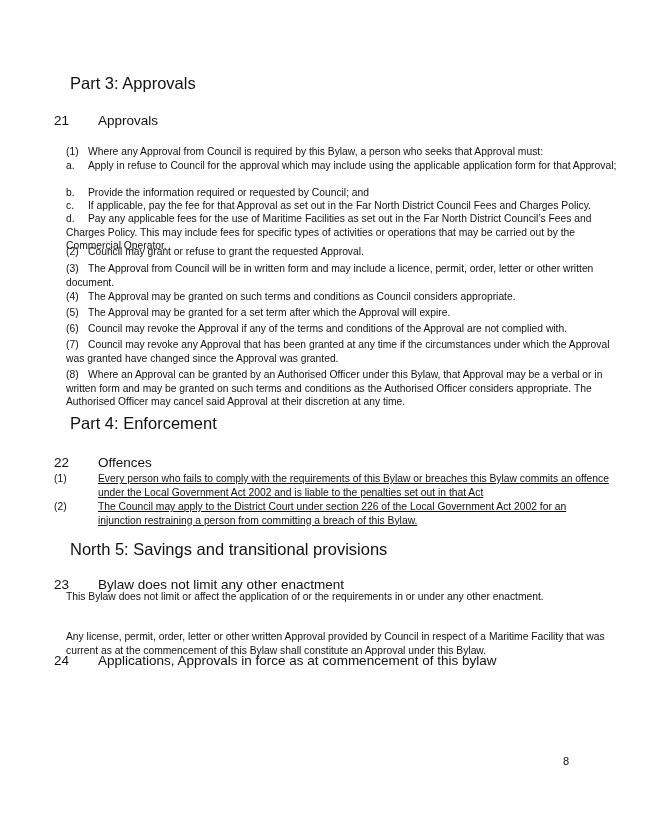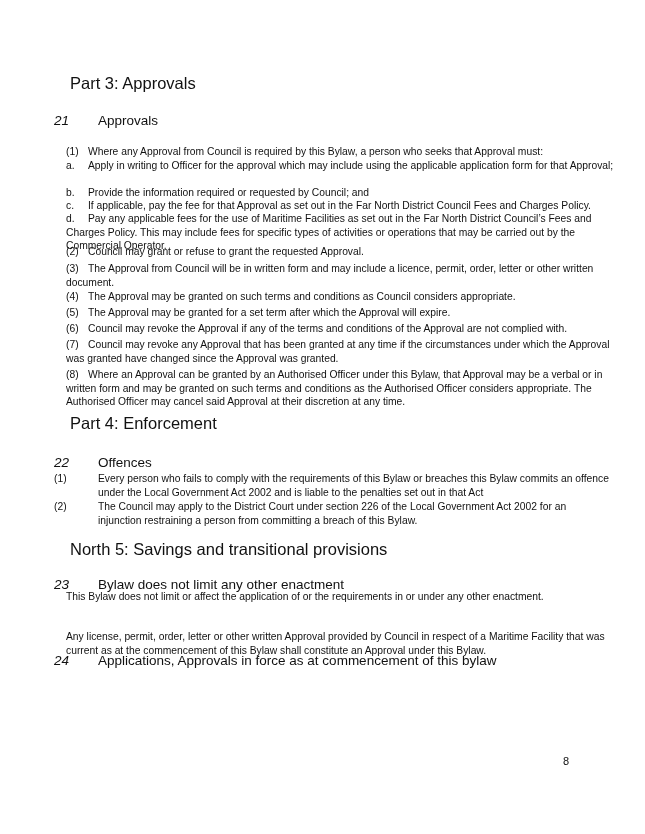--- a/index.html
+++ b/index.html
@@ -3,42 +3,42 @@
 <meta charset="utf-8">
 <style>
   html, body { margin: 0; padding: 0; background: #ffffff; }
   body {
     width: 645px; height: 834px; position: relative; overflow: hidden;
     font-family: "Liberation Sans", sans-serif; color: #111;
   }
   .page { position: absolute; left: 54px; top: 0; width: 556px; }
   .part { position: absolute; left: 16px; font-size: 16.5px; font-weight: normal; margin: 0; color: #111; }
   .sec { position: absolute; left: 0; font-size: 13.5px; margin: 0; color: #111; }
-  .sec .num { display: inline-block; width: 44px; font-style: italic; }
+  .sec .num { display: inline-block; width: 44px; }
   .p { position: absolute; left: 0; width: 556px; font-size: 10.3px; line-height: 13.6px; margin: 12px; color: #111; }
   .p .lbl { display: inline-block; width: 22px; }
   .p .lbl-a { display: inline-block; width: 22px; }
   .hang { position: absolute; left: 0; width: 556px; font-size: 10.3px; line-height: 13.6px; }
   .hang .lbl { position: absolute; left: 0; top: 0; }
-  .hang .txt { margin-left: 44px; display: block; }
+  .hang .txt { margin-left: 44px; display: block; text-decoration: underline; }
   .pagenum { position: absolute; left: 563px; top: 755px; font-size: 11px; }
 </style>
 </head>
 <body>
 
 <div class="page">
 
   <h2 class="part" style="top:74px">Part 3: Approvals</h2>
 
   <div class="sec" style="top:113px">
     <span class="num">21</span><span>Approvals</span>
   </div>
 
   <p class="p" style="top:133px"><span class="lbl">(1)</span><span>Where any Approval from Council is required by this Bylaw, a person who seeks that Approval must:</span></p>
-  <p class="p" style="top:147px"><span class="lbl-a">a.</span><span>Apply in writing to Officer for the approval which may include using the applicable application form for that Approval;</span></p>
+  <p class="p" style="top:147px"><span class="lbl-a">a.</span><span>Apply in refuse to Council for the approval which may include using the applicable application form for that Approval;</span></p>
   <p class="p" style="top:174px"><span class="lbl-a">b.</span><span>Provide the information required or requested by Council; and</span></p>
   <p class="p" style="top:187px"><span class="lbl-a">c.</span><span>If applicable, pay the fee for that Approval as set out in the Far North District Council Fees and Charges Policy.</span></p>
   <p class="p" style="top:200px"><span class="lbl-a">d.</span><span>Pay any applicable fees for the use of Maritime Facilities as set out in the Far North District Council’s Fees and Charges Policy. This may include fees for specific types of activities or operations that may be carried out by the Commercial Operator.</span></p>
   <p class="p" style="top:233px"><span class="lbl">(2)</span><span>Council may grant or refuse to grant the requested Approval.</span></p>
   <p class="p" style="top:250px"><span class="lbl">(3)</span><span>The Approval from Council will be in written form and may include a licence, permit, order, letter or other written document.</span></p>
   <p class="p" style="top:278px"><span class="lbl">(4)</span><span>The Approval may be granted on such terms and conditions as Council considers appropriate.</span></p>
   <p class="p" style="top:294px"><span class="lbl">(5)</span><span>The Approval may be granted for a set term after which the Approval will expire.</span></p>
   <p class="p" style="top:310px"><span class="lbl">(6)</span><span>Council may revoke the Approval if any of the terms and conditions of the Approval are not complied with.</span></p>
   <p class="p" style="top:326px"><span class="lbl">(7)</span><span>Council may revoke any Approval that has been granted at any time if the circumstances under which the Approval was granted have changed since the Approval was granted.</span></p>
   <p class="p" style="top:356px"><span class="lbl">(8)</span><span>Where an Approval can be granted by an Authorised Officer under this Bylaw, that Approval may be a verbal or in written form and may be granted on such terms and conditions as the Authorised Officer considers appropriate. The Authorised Officer may cancel said Approval at their discretion at any time.</span></p>

